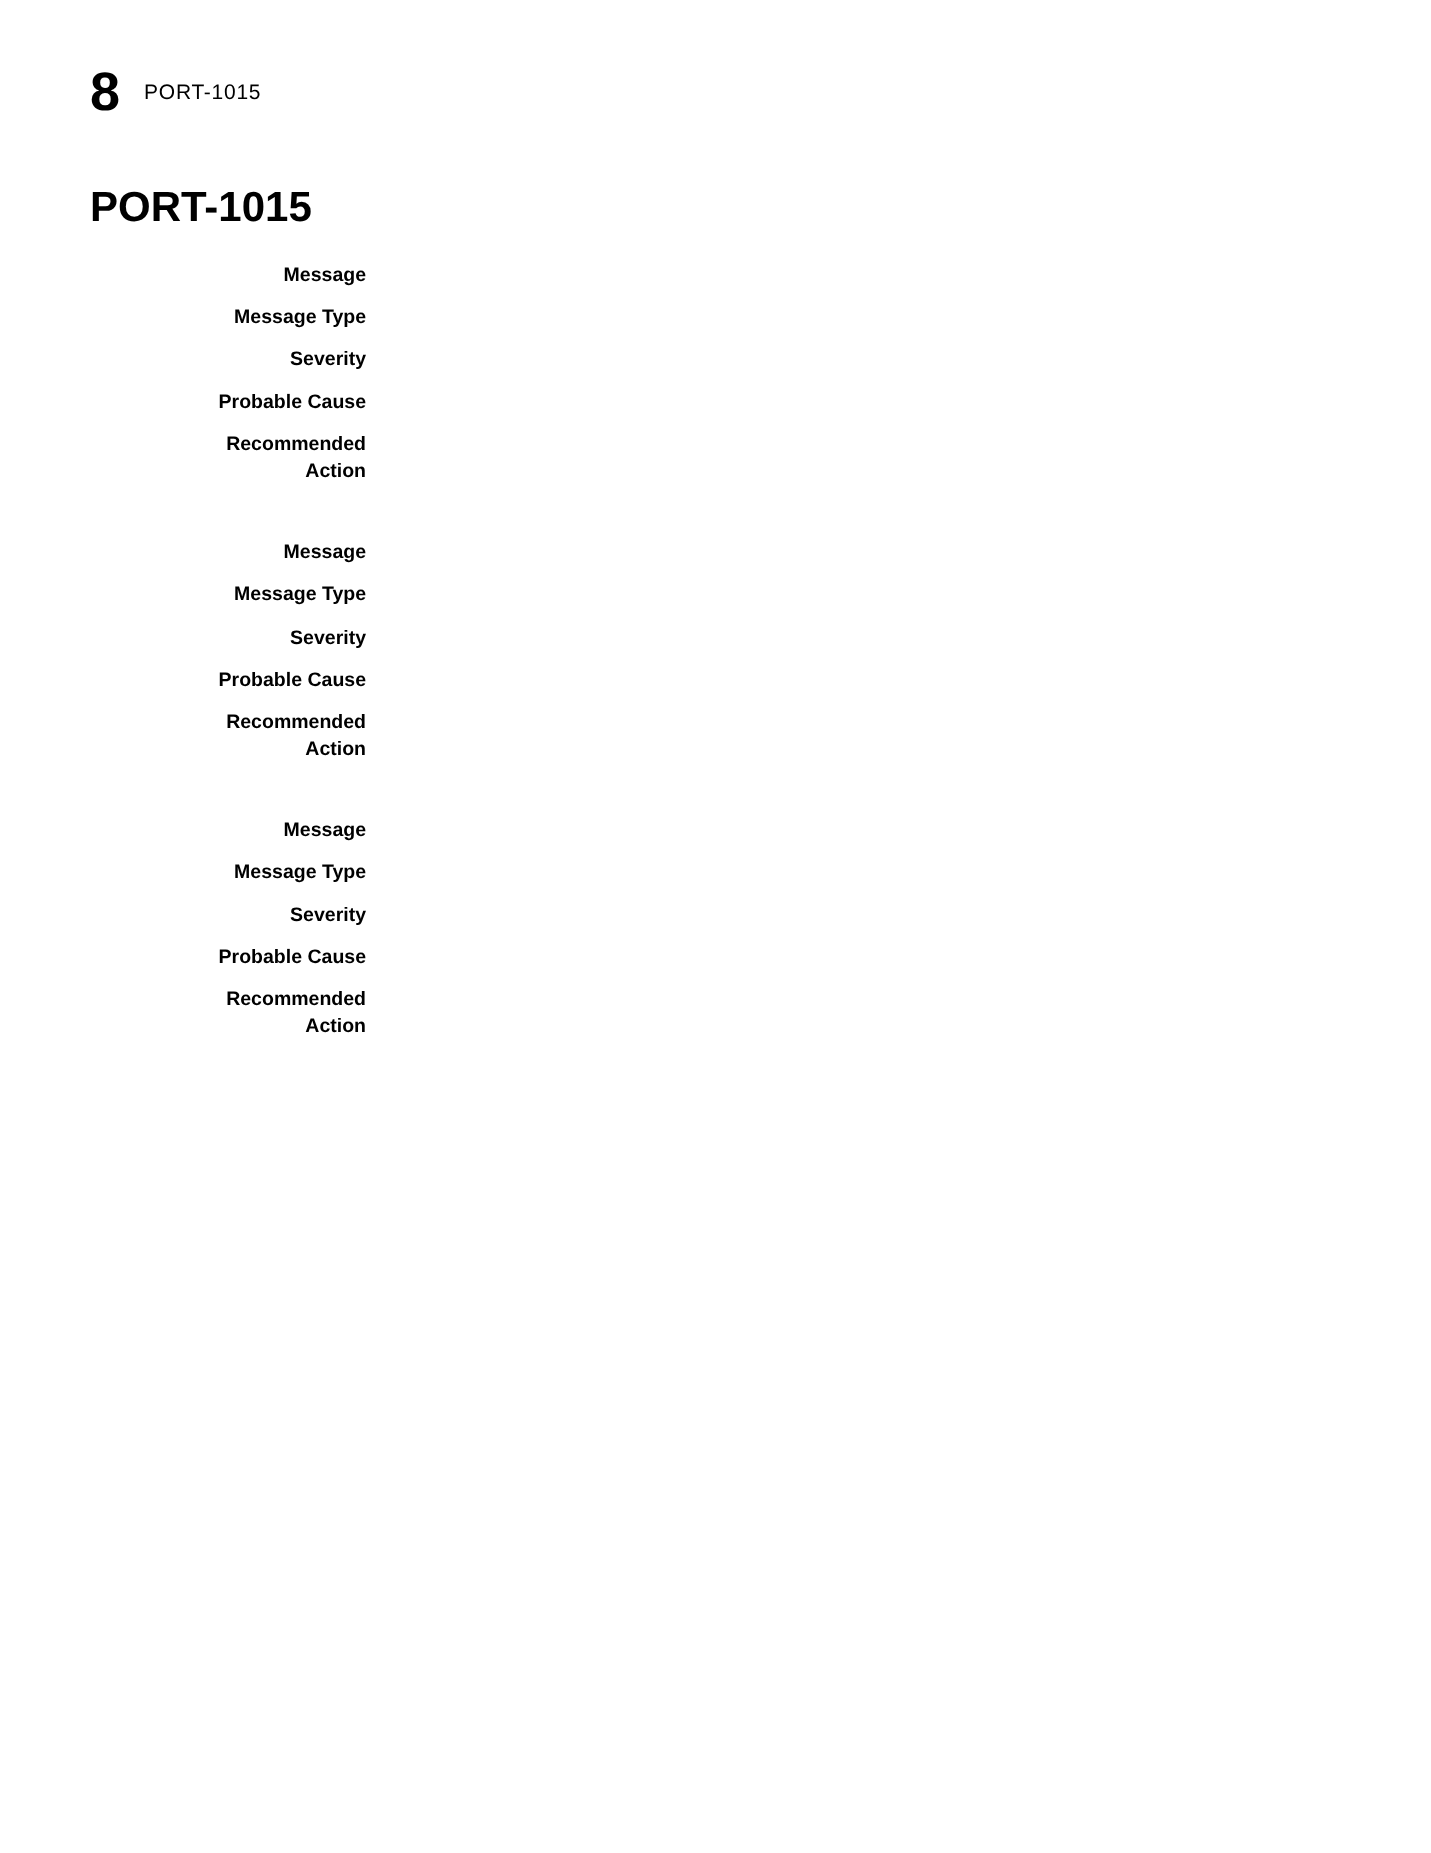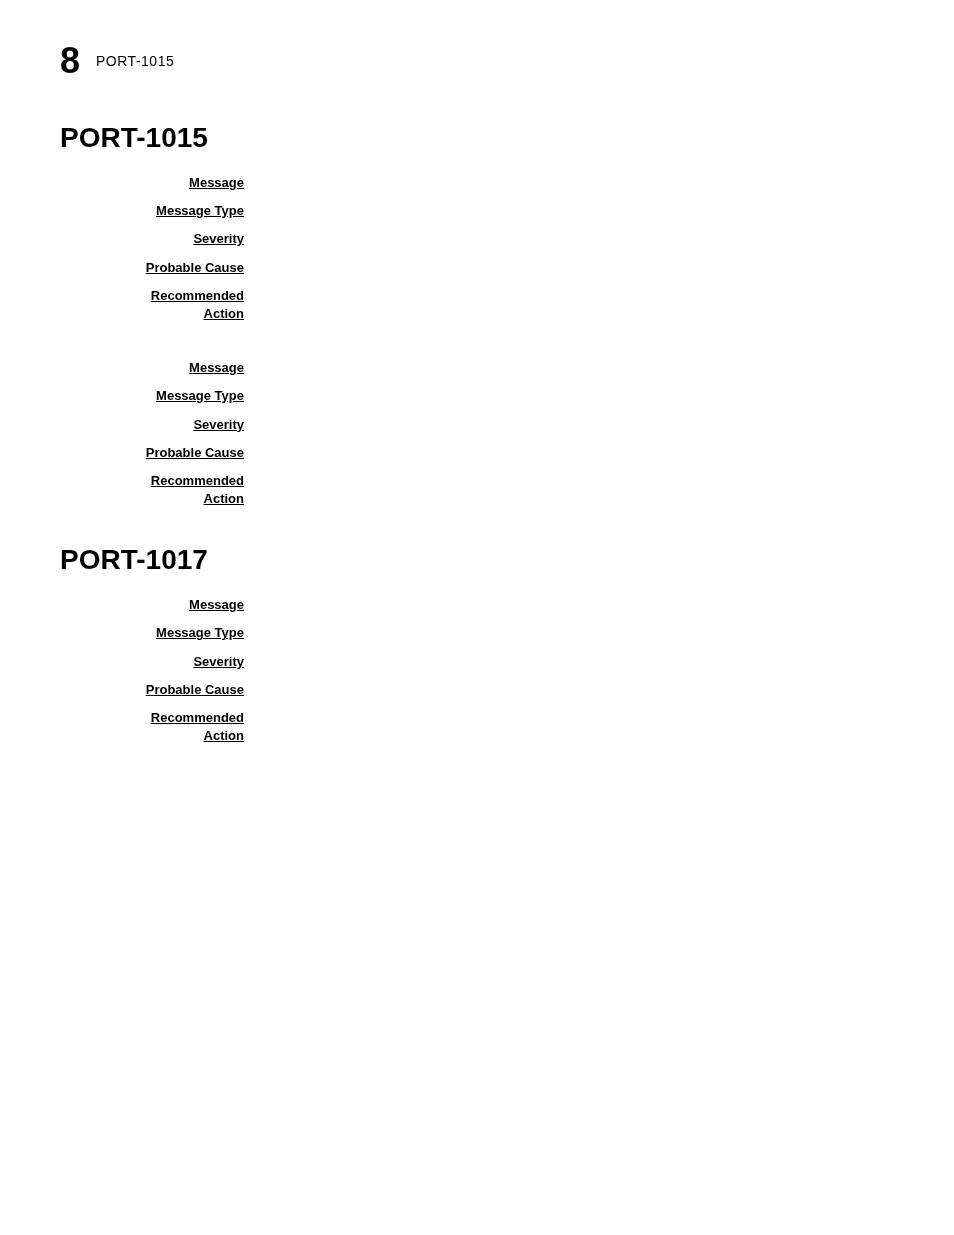--- a/index.html
+++ b/index.html
@@ -41,21 +41,20 @@
 
     .section-title {
       font-size: 28px;
       font-weight: bold;
       margin-bottom: 20px;
     }
 
     .field-row {
       display: flex;
       margin-bottom: 10px;
-      text-decoration: underline;
     }
 
     .field-label {
       width: 200px;
       min-width: 200px;
       text-align: right;
       font-size: 13px;
       font-weight: bold;
       padding-right: 16px;
       line-height: 1.4;
@@ -115,21 +114,20 @@
       <div class="field-row">
         <div class="field-label">Probable Cause</div>
         <div class="field-value"></div>
       </div>
       <div class="field-row">
         <div class="field-label">Recommended<br>Action</div>
         <div class="field-value"></div>
       </div>
     </div>
     <div class="section">
-      <div class="section-title">PORT-1017</div>
       <div class="field-row">
         <div class="field-label">Message</div>
         <div class="field-value"></div>
       </div>
       <div class="field-row">
         <div class="field-label">Message Type</div>
         <div class="field-value"></div>
       </div>
       <div class="field-row">
         <div class="field-label">Severity</div>

